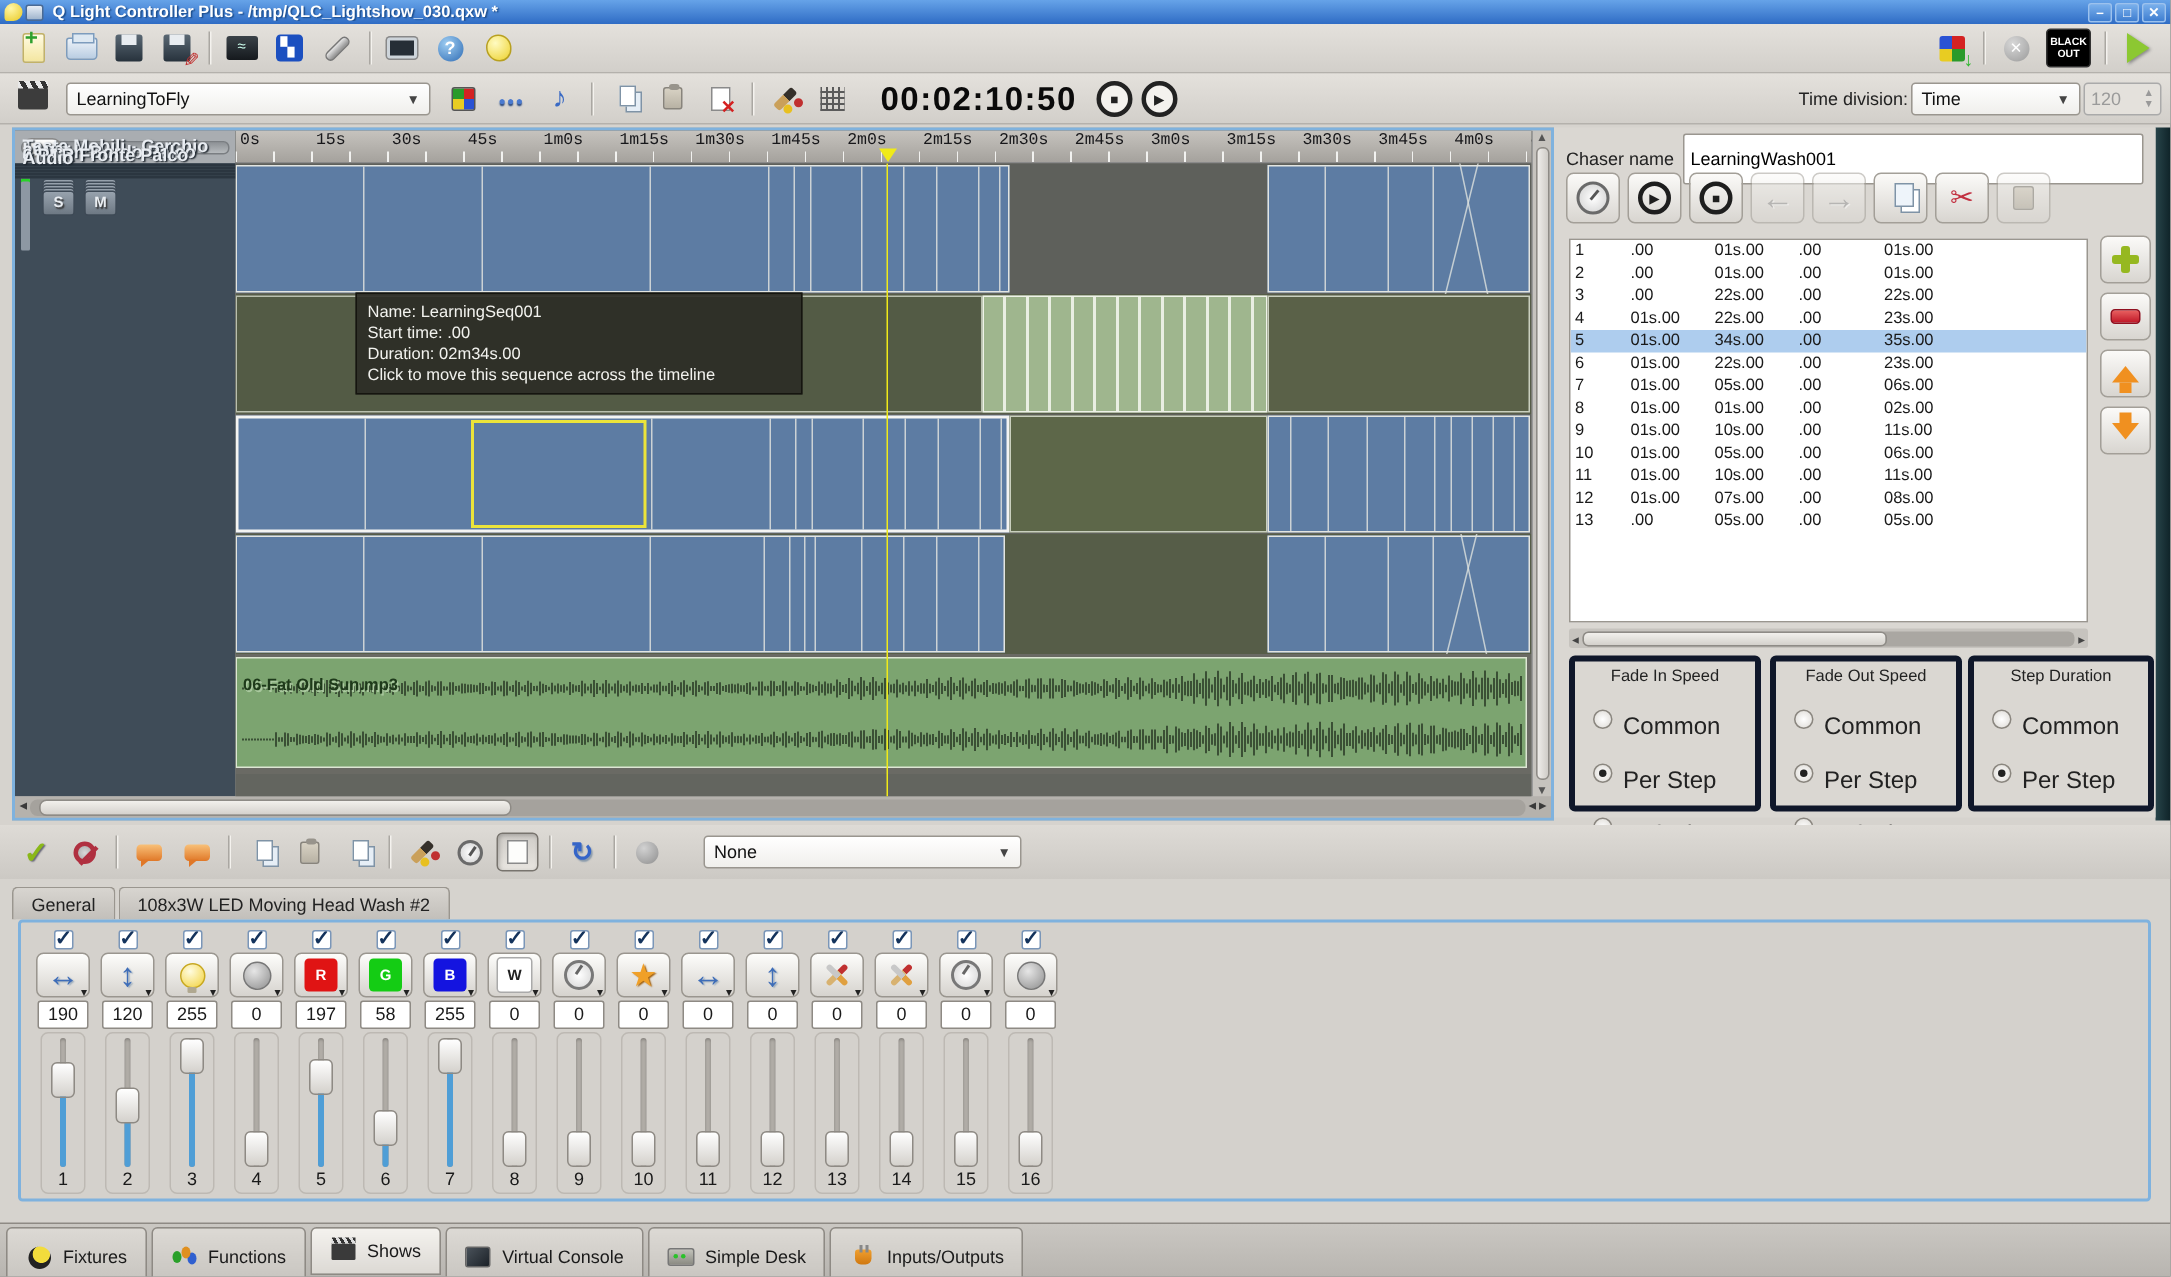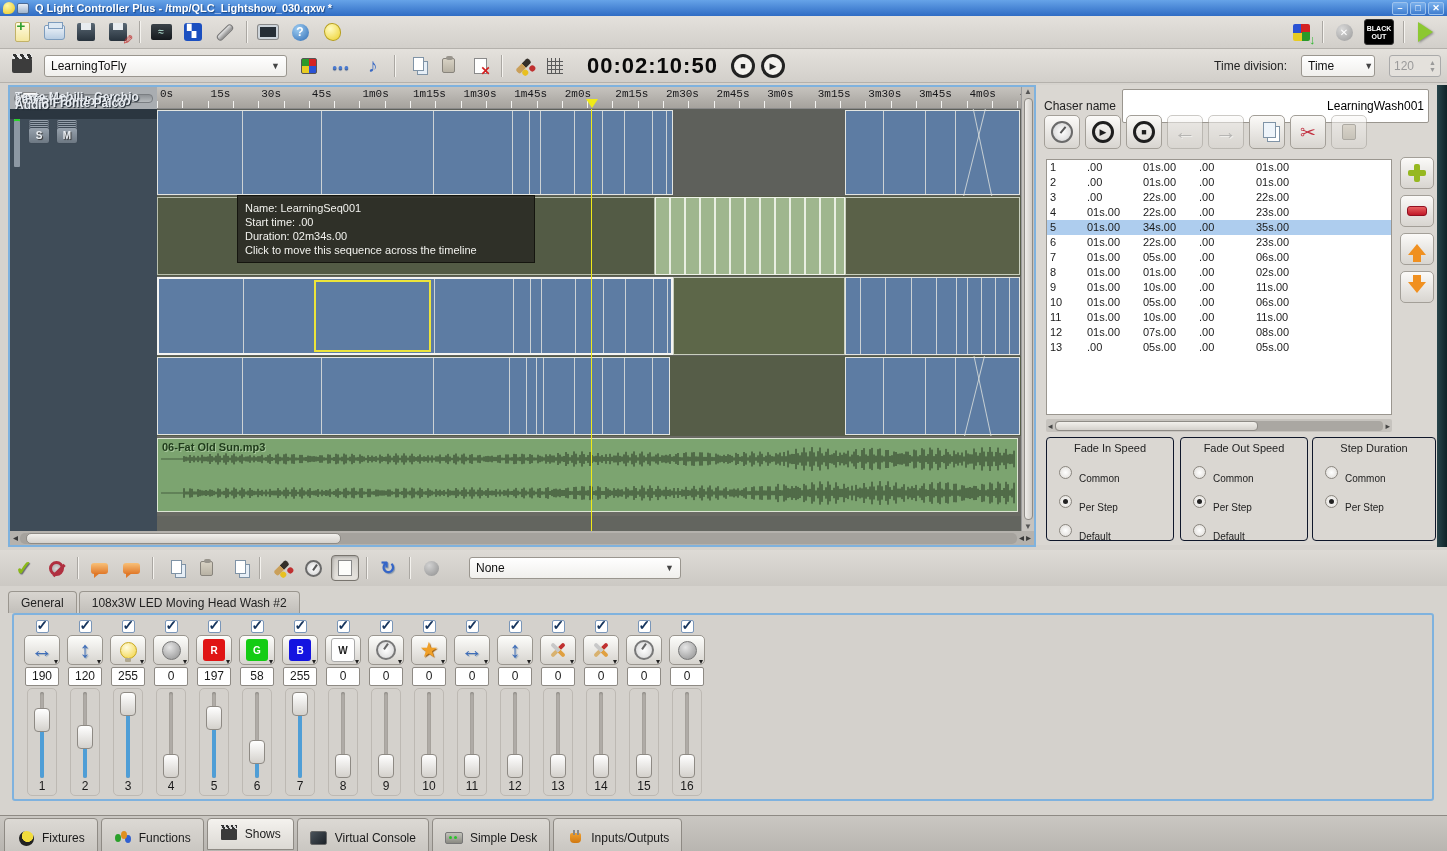--- a/index.html
+++ b/index.html
@@ -63,21 +63,21 @@
 .i-paste .g, .i-paste-channels .g { width:13px; height:15px; background:linear-gradient(#d8d2c4,#b8b2a4); border:1px solid #88847c; border-radius:2px; }
 .i-paste .g::after, .i-paste-channels .g::after { content:''; position:absolute; left:3px; top:-3px; width:7px; height:4px; background:#98948c; border-radius:2px; }
 .i-delete .g { width:13px; height:16px; background:#fff; border:1px solid #8a8a8a; }
 .i-delete .g::after { content:'✕'; position:absolute; right:-5px; bottom:-5px; color:#d42020; font-weight:bold; font-size:12px; }
 .i-color .g, .i-color-tool .g { width:17px; height:6px; background:linear-gradient(90deg,#caa05a 55%,#35302a 55%); border-radius:2px; transform:rotate(-45deg); }
 .i-color .g::after, .i-color-tool .g::after { content:''; position:absolute; left:2px; top:6px; width:6px; height:6px; border-radius:50%; background:#e8c020; box-shadow:8px 2px 0 #c03030; }
 .i-grid .g { width:16px; height:16px; background:repeating-linear-gradient(0deg,#5a5a5a 0 1px,transparent 1px 4px),repeating-linear-gradient(90deg,#5a5a5a 0 1px,transparent 1px 4px); }
 #time-display { font-size:22px; font-weight:bold; letter-spacing:1px; color:#0a0a0a; margin:0 10px 0 16px; }
 .ring-btn { width:24px; height:24px; border-radius:50%; border:3px solid #222; background:#f4f2ee; display:flex; align-items:center; justify-content:center; font-size:9px; color:#222; margin:0 3px; }
 #td-label { margin-left:auto; color:#222; }
-#td-combo { width:74px; margin:0 14px;gap:20px; }
+#td-combo { width:113px; margin:0 2px;gap:20px; }
 #bpm-spin { width:52px; height:22px; border:1px solid #aaa; border-radius:3px; background:#e4e1dc; color:#9a9a9a; display:flex; align-items:center; padding:0 4px; }
 #bpm-spin .num { flex:1; }
 #bpm-spin .arrows { font-size:7px; line-height:7px; color:#999; text-align:center; }
 
 
 #showview { position:absolute; left:8px; top:85px; width:1028px; height:462px; border:2px solid #7fb2de; background:#b8b5b0; display:flex; flex-direction:column; }
 #sv-main { display:flex; flex:1; overflow:hidden; }
 #trackpanel { width:147px; background:#3f4c58; display:flex; flex-direction:column; }
 #tp-header { height:22px; background:#a9adb1; display:flex; align-items:center; padding:0 4px; }
 #tp-slider { position:relative; width:100%; height:9px; background:linear-gradient(#8e9296,#b6babd); border-radius:4px; border:1px solid #7a7e82; }
@@ -102,38 +102,38 @@
 .seq.blue { background:#5d7ca3; }
 .seq.selected { border:2px solid #f4f4f2; }
 .seq.olive { background:#535b45; border-color:#b9bfae; }
 .seq.olive2 { background:#5d6749; border-color:#c9cfbe; }
 .seq.hatch { background:#9fb68e; border-color:#eef2e8;
   background-image:repeating-linear-gradient(90deg,transparent 0 13px,#e9eee2 13px 15px); }
 .stepline { position:absolute; top:0; bottom:0; width:1px; background:#dfe2de; opacity:.85; }
 .diag { position:absolute; top:-6px; bottom:-6px; width:1px; background:#dfe2de; opacity:.8; }
 .stepsel { position:absolute; top:1px; bottom:1px; border:2px solid #ece43a; }
 #audio-block { position:absolute; left:0; top:2px; width:861px; height:74px; background:#7ca470; border:1px solid #dde6d4; }
-#audio-label { position:absolute; left:4px; top:2px; font-size:11px; font-weight:bold; color:#1e3a1a; text-shadow:1px 1px 0 #a9c89e; }
+#audio-label { position:absolute; left:4px; top:12px; font-size:11px; font-weight:bold; color:#1e3a1a; text-shadow:1px 1px 0 #a9c89e; }
 #playhead-line { position:absolute; left:434px; top:0; width:1px; height:100%; background:#f0ea18; z-index:30; }
 #seq-tooltip { position:absolute; left:80px; top:86px; width:298px; z-index:40; background:rgba(44,44,38,.92); border:1px solid #15150f; color:#f2f2ee; font-size:11px; line-height:14px; padding:5px 7px; }
 
 #vscroll { width:13px; background:#c6c3be; border-left:1px solid #9a9a9a; display:flex; flex-direction:column; align-items:center; font-size:8px; color:#555; }
 #vscroll .vthumb { flex:1; width:9px; margin:2px 0; background:linear-gradient(90deg,#efedea,#cfccc7); border:1px solid #8e8b86; border-radius:4px; }
 #hscroll { height:14px; background:#b5b2ad; display:flex; align-items:center; padding:0 3px; gap:2px; }
 #hscroll .arrow { font-size:10px; color:#3a3a3a; line-height:12px; }
 #hscroll .htrack { flex:1; position:relative; height:11px; background:#a5a29d; border-radius:5px; }
 #hscroll .hthumb { position:absolute; left:6px; top:0; width:315px; height:11px; background:linear-gradient(#f2f0ec,#d4d1cc); border:1px solid #8e8b86; border-radius:5px; }
 
 #darkedge { position:absolute; left:1437px; top:85px; width:10px; height:462px; background:linear-gradient(90deg,#27444a,#0f2328); }
 
 
 #rightpanel { position:absolute; left:1036px; top:85px; width:401px; height:460px; background:#dad7d2; }
 #chaser-row { position:absolute; left:8px; top:4px; right:8px; display:flex; align-items:center; }
 #chaser-row label { font-size:12px; color:#222; margin-right:6px; white-space:nowrap; }
-#chaser-name { flex:1; height:20px; border:1px solid #9a968f; border-radius:2px; background:#fff; font-size:12px; padding:16px 4px; font-family:"Liberation Sans",sans-serif;text-align:right; }
+#chaser-name { flex:1; height:20px; border:1px solid #9a968f; border-radius:2px; background:#fff; font-size:12px; padding:16px 4px; font-family:"Liberation Sans",sans-serif; }
 #chaser-btns { position:absolute; left:8px; top:30px; display:flex; gap:5px; }
 .cbtn { width:36px; height:34px; border:1px solid #a39f98; border-radius:5px; background:linear-gradient(#fbfaf8,#d8d5d0); display:flex; align-items:center; justify-content:center; position:relative; }
 .cbtn.disabled { opacity:.55; }
 .i-speed-dial-clock .g { width:22px; height:22px; border-radius:50%; border:2px solid #6a6a6a; background:radial-gradient(#ffffff,#d0d0d0); }
 .i-speed-dial-clock .g::after { content:''; position:absolute; left:9px; top:3px; width:2px; height:8px; background:#555; transform:rotate(40deg); }
 .i-play .g { width:22px; height:22px; border-radius:50%; border:3px solid #1e1e1e; text-align:center; }
 .i-play .g::after { content:'▶'; font-size:9px; color:#1e1e1e; line-height:16px; }
 .i-stop .g { width:22px; height:22px; border-radius:50%; border:3px solid #1e1e1e; text-align:center; }
 .i-stop .g::after { content:'■'; font-size:9px; color:#1e1e1e; line-height:15px; }
 .i-previous-step .g::after { content:'←'; font-size:22px; font-weight:bold; color:#9a9a9a; text-shadow:1px 1px 0 #fff; }
@@ -156,26 +156,26 @@
 .i-remove-step .g { width:20px; height:10px; background:linear-gradient(#e86060,#c01828); border-radius:3px; border:1px solid #901020; }
 .i-move-step-up .g { width:0; height:0; border-bottom:11px solid #f09020; border-left:9px solid transparent; border-right:9px solid transparent; }
 .i-move-step-up .g::after { content:''; position:absolute; left:-4px; top:11px; width:8px; height:7px; background:#f09020; }
 .i-move-step-down .g { width:0; height:0; border-top:11px solid #f09020; border-left:9px solid transparent; border-right:9px solid transparent; }
 .i-move-step-down .g::after { content:''; position:absolute; left:-4px; top:-18px; width:8px; height:7px; background:#f09020; }
 #table-hscroll { position:absolute; left:10px; top:334px; width:346px; height:13px; background:#c6c3be; border-radius:2px; display:flex; align-items:center; padding:0 2px; gap:2px; }
 #table-hscroll .arrow { font-size:9px; color:#444; }
 #table-hscroll .htrack { flex:1; height:10px; position:relative; background:#aaa7a2; border-radius:4px; }
 #table-hscroll .hthumb { position:absolute; left:0; top:0; width:62%; height:10px; background:linear-gradient(#f2f0ec,#d4d1cc); border:1px solid #8e8b86; border-radius:4px; }
 
-.groupbox { position:absolute; top:352px; height:104px; border:1px solid #0f172a; border-radius:4px; background:#dad7d2; padding-top:4px; }
+.groupbox { position:absolute; top:352px; height:104px; border:4px solid #0f172a; border-radius:4px; background:#dad7d2; padding-top:4px; }
 .groupbox .gtitle { text-align:center; font-size:11px; color:#222; margin-bottom:4px; }
 .radio-row { display:flex; align-items:center; gap:7px; padding:3px 0 3px 12px; }
 .radio { width:13px; height:13px; border-radius:50%; border:1px solid #8a867f; background:radial-gradient(#ffffff,#dcd9d4); position:relative; }
 .radio.sel::after { content:''; position:absolute; left:3px; top:3px; width:5px; height:5px; border-radius:50%; background:#222; }
-.radio-label { font-size:10px; color:#222;margin-top:12px; }
+.radio-label { font-size:16px; color:#222;margin-top:12px; }
 #group0{left:10px;width:128px} #group1{left:144px;width:128px} #group2{left:276px;width:124px}
 
 
 #midtoolbar { position:absolute; left:0; top:550px; width:1447px; height:36px; background:linear-gradient(#dedbd6,#ccc9c4); display:flex; align-items:center; padding:0 8px; }
 .i-confirm .g::after { content:'✓'; font-size:20px; font-weight:bold; color:#8ab818; text-shadow:1px 1px 1px #667; }
 .i-disable .g { width:15px; height:15px; border:3px solid #b03040; border-radius:50%; background:radial-gradient(#d8d8d8,#a8a8a8); }
 .i-disable .g::after { content:''; position:absolute; left:-1px; top:5px; width:16px; height:3px; background:#b03040; transform:rotate(-45deg); }
 .i-step-bubble-previous .g, .i-step-bubble-next .g { width:17px; height:11px; background:linear-gradient(#f8c078,#e07828); border-radius:3px; }
 .i-step-bubble-previous .g::after, .i-step-bubble-next .g::after { content:''; position:absolute; left:3px; bottom:-4px; border-top:5px solid #e07828; border-right:6px solid transparent; }
 .i-speed-clock .g { width:17px; height:17px; border-radius:50%; border:2px solid #6a6a6a; background:radial-gradient(#ffffff,#d0d0d0); }

